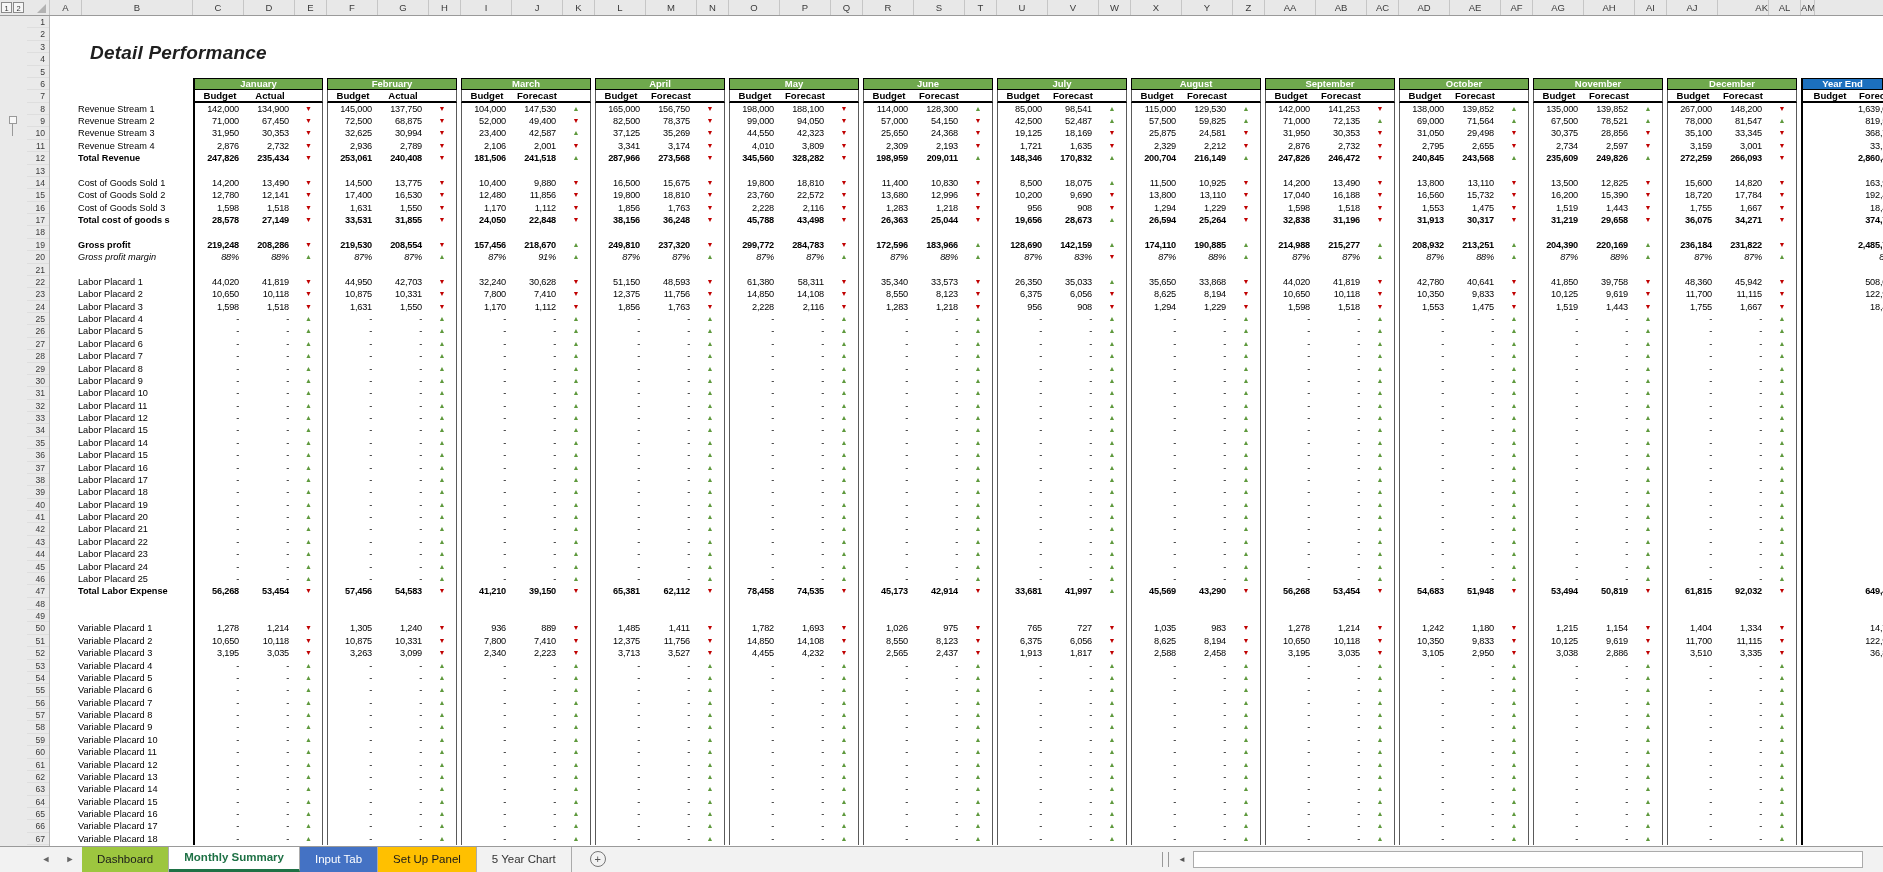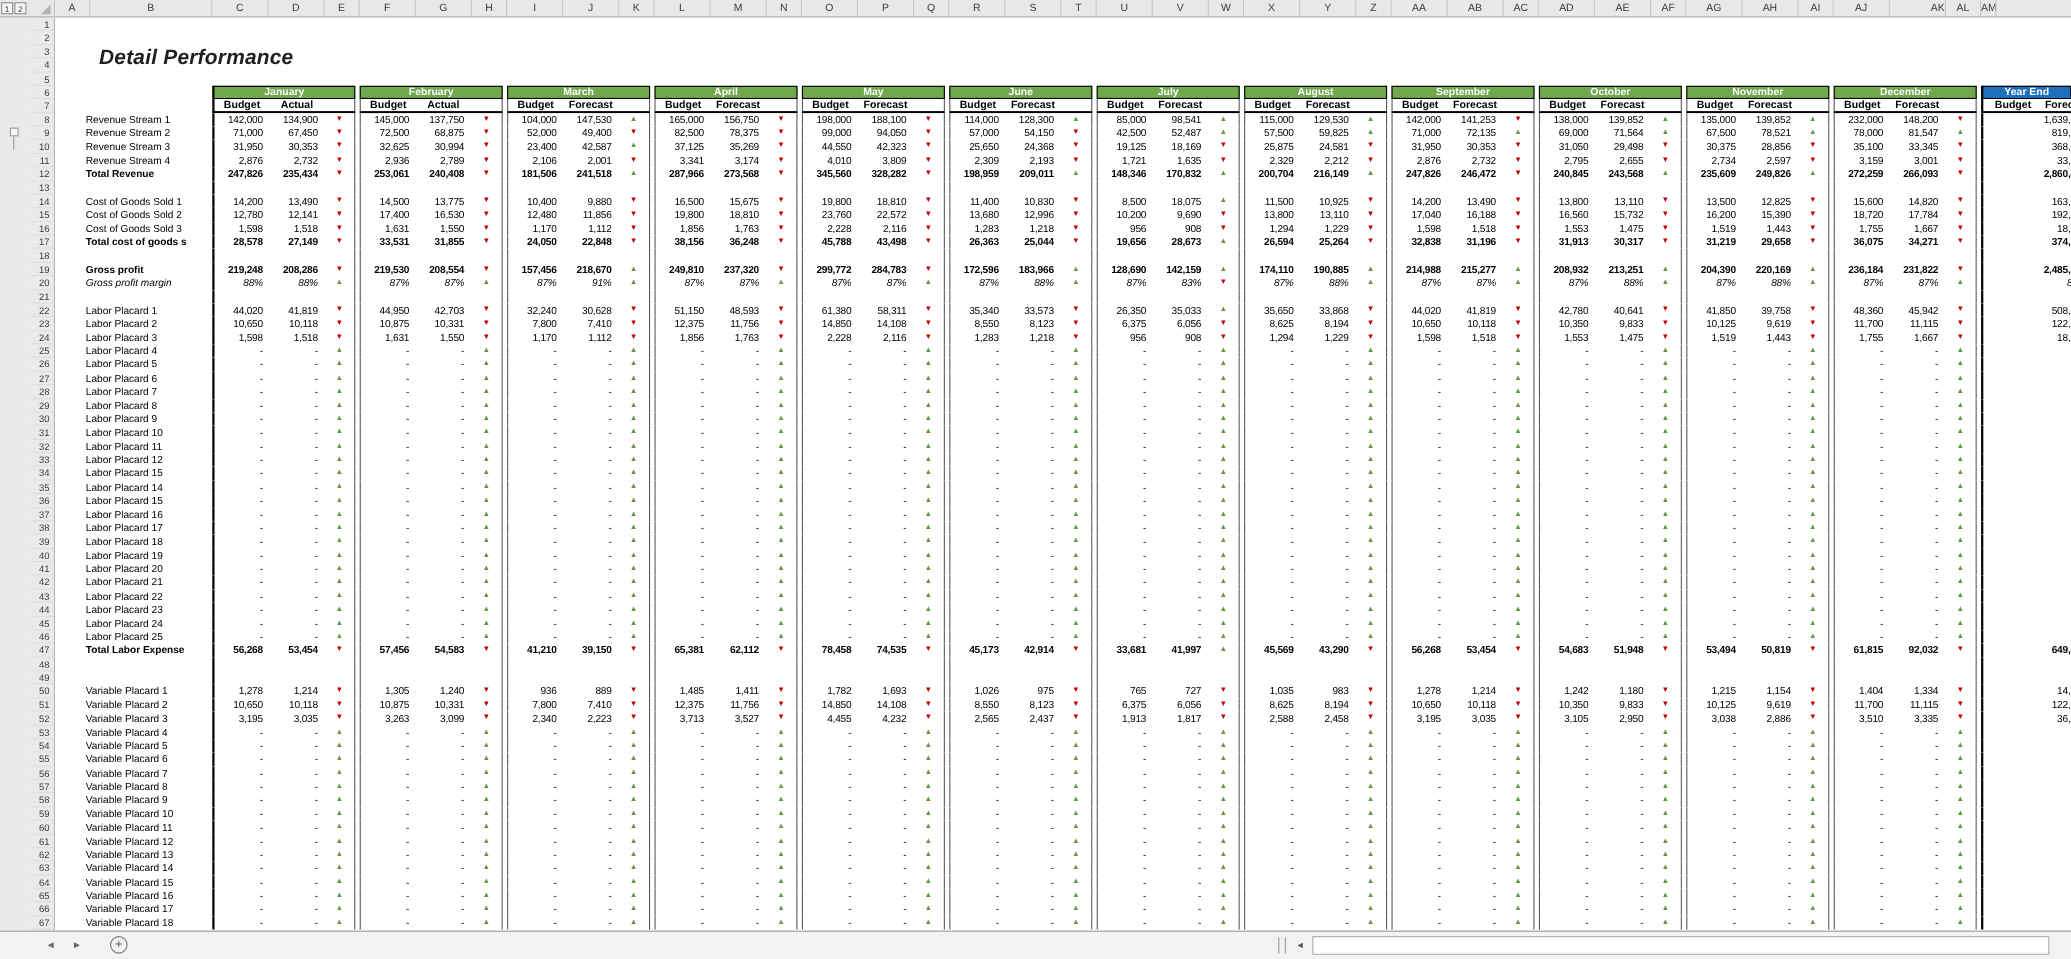--- a/index.html
+++ b/index.html
@@ -405,21 +405,21 @@
             <span class="i up">▲</span>
           </div>
           <div class="gap"></div>
           <div class="mcell">
             <span class="v">135,000</span>
             <span class="v">139,852</span>
             <span class="i up">▲</span>
           </div>
           <div class="gap"></div>
           <div class="mcell">
-            <span class="v">232,000</span>
+            <span class="v">267,000</span>
             <span class="v">148,200</span>
             <span class="i down">▼</span>
           </div>
           <div class="gap"></div>
           <div class="yecell">
             <span class="v ye-v">1,639,000</span>
           </div>
         </div>
         <div class="row">
           <div class="lbl">Revenue Stream 2</div>
@@ -5023,20 +5023,27 @@
             <span class="v ye-v"></span>
           </div>
         </div>
       </div>
     <div id="title">Detail Performance</div>
   </div>
 
   <div id="tabbar">
     <div class="nav fst">◄</div>
     <div class="nav">►</div>
+    <div id="tabs">
+        <div class="tab green">Dashboard</div>
+        <div class="tab active">Monthly Summary</div>
+        <div class="tab blue">Input Tab</div>
+        <div class="tab amber">Set Up Panel</div>
+        <div class="tab plain">5 Year Chart</div>
+      </div>
     <div id="addbtn">+</div>
     <div id="hscroll">
       <div id="splitter"></div>
       <div id="sarrow">◄</div>
       <div id="strack">
         <div id="sthumb"></div>
       </div>
     </div>
   </div>
 

